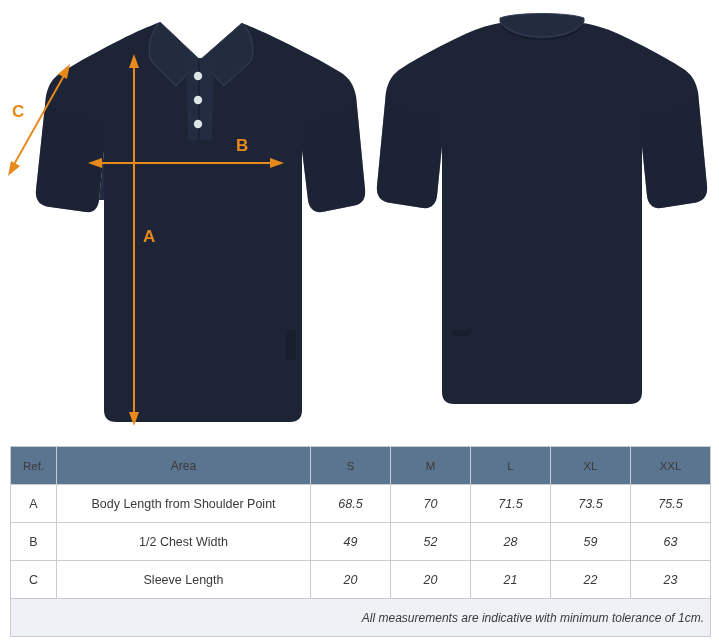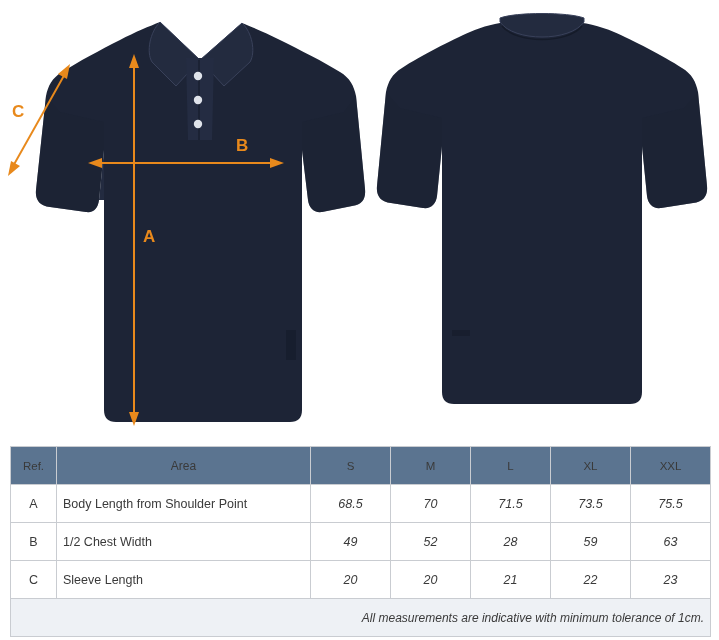--- a/index.html
+++ b/index.html
@@ -74,21 +74,21 @@
     font-size: 11.5px;
     text-align: center;
     border: 1px solid #5b7490;
   }
   thead th.area-head { font-size: 12px; }
   col.c-ref { width: 46px; }
   col.c-area { width: 254px; }
   col.c-size { width: 80px; }
 
   td.ref-cell { text-align: center; }
-  td.area-cell { text-align: left; padding-left: 14px; }
+  td.area-cell { text-align: center; padding-left: 14px; }
   td.val-cell { text-align: center; font-style: italic; }
 
   .note-row td {
     border: 1px solid #c9ccd1;
     background: #eef1f5;
     font-style: italic;
     font-size: 12px;
     color: #3a3a3a;
     text-align: right;
     padding-left: 14px;

